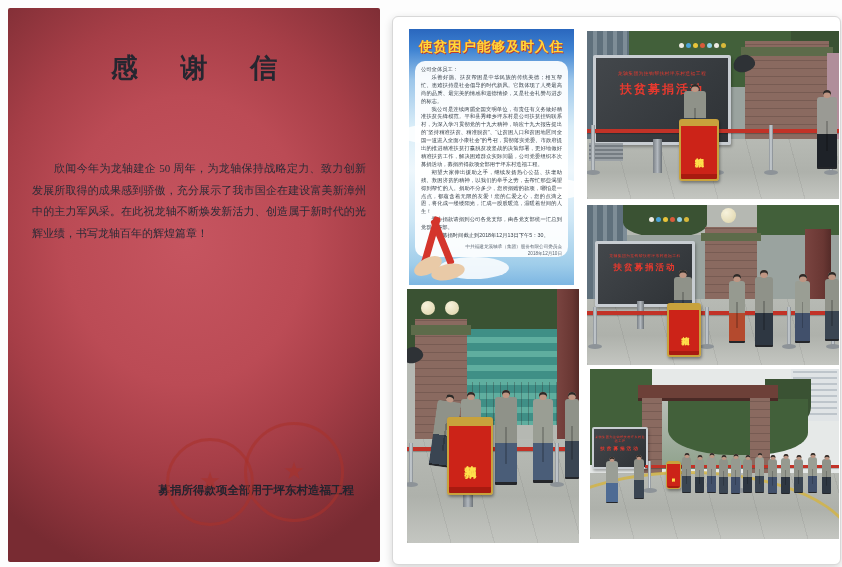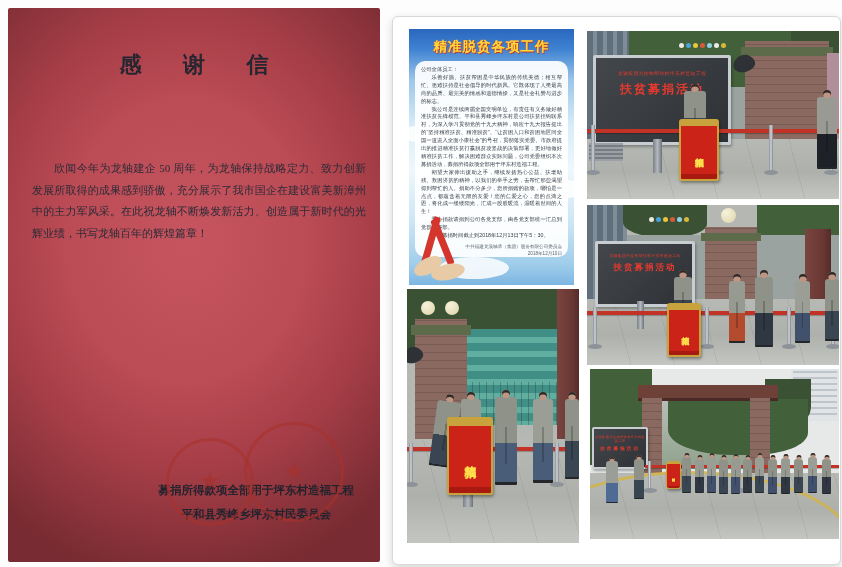--- a/index.html
+++ b/index.html
@@ -3,21 +3,21 @@
 <meta charset="utf-8">
 <style>
   html,body{margin:0;padding:0;background:#ffffff;}
   .canvas{position:relative;width:842px;height:567px;background:#fdfdfd;overflow:hidden;
           font-family:"Liberation Sans","DejaVu Sans",sans-serif;}
   
   .letter{position:absolute;left:8px;top:8px;width:372px;height:554px;border-radius:2px;
     background:radial-gradient(ellipse 78% 62% at 48% 42%, #c65560 0%, #bb4b55 42%, #a63e47 66%, #8e343c 84%, #782b32 100%);
     font-family:"Liberation Serif","DejaVu Serif",serif;}
   .letter-title{position:absolute;top:42px;left:0;width:100%;text-align:center;
-    font-size:22px;font-weight:700;letter-spacing:18px;text-indent:18px;color:#262630;}
+    font-size:27px;font-weight:700;letter-spacing:18px;text-indent:18px;color:#262630;}
   .letter-salutation{position:absolute;left:24px;right:14px;top:131px;
     font-size:11.5px;font-weight:700;color:#1f1f2a;}
   .letter-body{position:absolute;left:24px;right:14px;top:150px;
     font-size:11px;line-height:21.5px;color:#2b2b37;text-align:justify;}
   .letter-body p{margin:0;text-indent:2em;}
   .signature-block{position:absolute;top:470px;right:26px;text-align:center;
     font-size:11.5px;font-weight:600;color:#23232e;line-height:24px;}
   .signature-block .sig-date{letter-spacing:2px;}
   .seal{position:absolute;border:3px solid rgba(168,50,44,.60);border-radius:50%;
     filter:blur(.4px);}
@@ -105,33 +105,32 @@
 
 <div class="canvas">
 
   <div class="letter">
     <div class="letter-title">感 谢 信</div>
     <div class="letter-body">
       <p>欣闻今年为龙轴建企 50 周年，为龙轴保持战略定力、致力创新发展所取得的成果感到骄傲，充分展示了我市国企在建设富美新漳州中的主力军风采。在此祝龙轴不断焕发新活力、创造属于新时代的光辉业绩，书写龙轴百年的辉煌篇章！</p>
     </div>
     <div class="signature-block">
       <div>募捐所得款项全部用于坪东村造福工程</div>
-      <div>平和县秀峰乡坪东村民委员会</div>
     </div>
     <div class="seal seal--a"></div>
     <div class="seal seal--b"></div>
   </div>
 
   <div class="collage">
 
     <div class="poster">
       <div class="cloud" style="left:-8px;top:96px;width:46px;height:18px;"></div>
       <div class="cloud" style="right:-10px;top:150px;width:52px;height:20px;"></div>
       <div class="cloud" style="left:30px;bottom:6px;width:70px;height:22px;"></div>
-      <div class="poster-title">精准脱贫各项工作</div>
+      <div class="poster-title">使贫困户能够及时入住</div>
       <div class="poster-box">
         <p class="no-indent">公司全体员工：</p>
         <p>乐善好施、扶贫帮困是中华民族的传统美德；相互帮忙、患难扶持是社会倡导的时代新风。它既体现了人类最高尚的品质、最完美的情感和道德情操，又是社会礼赞与进步的标志。</p>
         <p>我公司是连续两届全国文明单位，有责任有义务做好精准扶贫先锋模范。平和县秀峰乡坪东村是公司扶贫挂钩联系村，为深入学习贯彻党的十九大精神，响应十九大报告提出的“坚持精准扶贫、精准脱贫”、“让贫困人口和贫困地区同全国一道进入全面小康社会”的号召，贯彻落实党委、市政府提出的推进精准扶贫打赢脱贫攻坚战的决策部署，更好地做好精准扶贫工作，解决困难群众实际问题，公司党委组织本次募捐活动，募捐所得款项全部用于坪东村造福工程。</p>
         <p>期望大家伸出援助之手，继续发扬热心公益、扶老助残、救困济贫的精神，以我们的举手之劳，去帮忙那些渴望得到帮忙的人。捐助不分多少，您所捐赠的款项，哪怕是一点点，都蕴含着无限的友爱！您的仁爱之心，您的点滴之恩，将化成一缕缕阳光，汇成一股股暖流，温暖着世间的人生！</p>
         <p>爱心捐款请捐到公司各党支部，由各党支部统一汇总到党群人事部。</p>
         <p>本次募捐时间截止到2018年12月13日下午5：30。</p>
         <div class="poster-signoff">
           <div>中共福建龙溪轴承（集团）股份有限公司委员会</div>
           <div>2018年12月10日</div>

